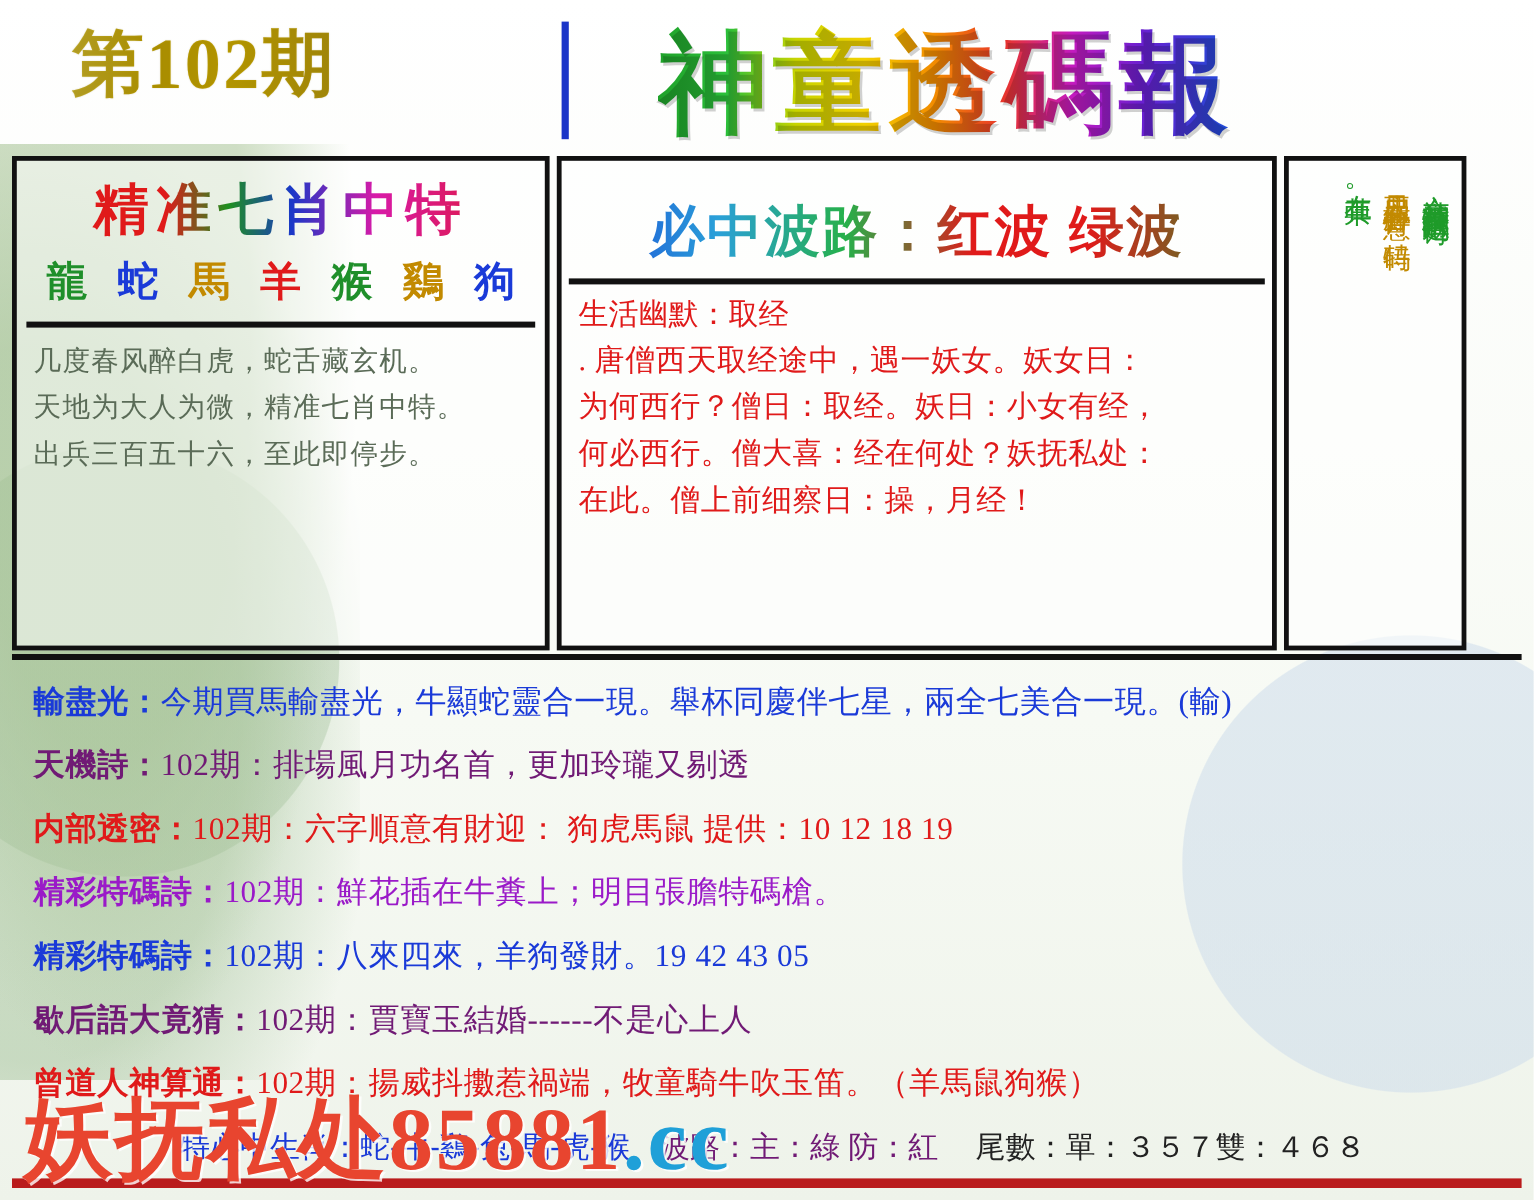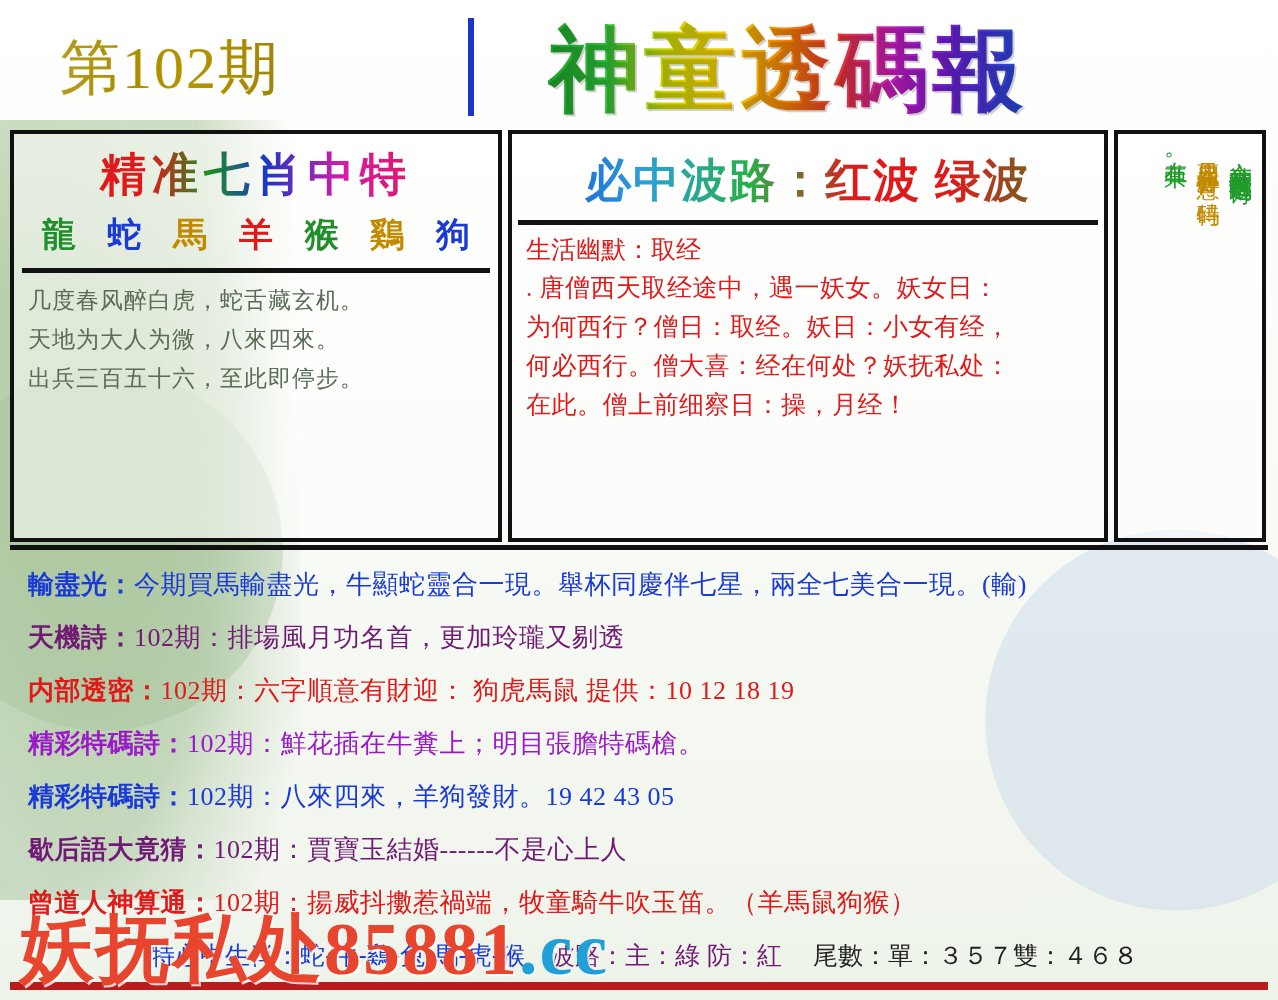--- a/index.html
+++ b/index.html
@@ -39,23 +39,23 @@
   
   #header {
     position: absolute;
     left: 0; top: 0;
     width: 1278px;
     height: 128px;
   }
   #issue-label {
     position: absolute;
     left: 60px;
-    top: 28px;
+    top: 13px;
     font-size: 60px;
-    font-weight: normal;
+    font-weight: bold;
     font-family: "Liberation Serif", serif;
     letter-spacing: 2px;
     background: linear-gradient(90deg, #d8c23a 0%, #c9a800 30%, #d8b400 60%, #b89a10 100%);
     -webkit-background-clip: text;
     background-clip: text;
     color: transparent;
     text-shadow: 0 0 1px rgba(120,100,0,0.4);
   }
   #header-divider {
     position: absolute;
@@ -90,21 +90,21 @@
     width: 1258px;
     height: 412px;
     display: flex;
   }
   .panel {
     border: 4px solid #111;
     box-sizing: border-box;
     background: rgba(255,255,255,0.55);
   }
   #panel-left {
-    width: 492px;
+    width: 448px;
     height: 412px;
     position: relative;
   }
   #panel-left-head {
     text-align: center;
     padding-top: 10px;
     font-size: 46px;
     font-weight: bold;
     font-family: "Liberation Serif", serif;
     letter-spacing: 6px;
@@ -136,21 +136,21 @@
   }
 
   #panel-mid {
     width: 600px;
     height: 412px;
     margin-left: 6px;
     position: relative;
   }
   #panel-mid-head {
     text-align: center;
-    padding-top: 16px;
+    padding-top: 28px;
     font-size: 46px;
     font-weight: bold;
     font-family: "Liberation Serif", serif;
     letter-spacing: 2px;
     background: linear-gradient(90deg, #1a3ad8 0%, #2aa0d8 22%, #26b04a 40%, #e01a1a 58%, #e01a1a 74%, #1f9b2a 100%);
     -webkit-background-clip: text;
     background-clip: text;
     color: transparent;
   }
   #panel-mid-rule {
@@ -269,21 +269,21 @@
       <span style="color:#1f8f2a">龍</span>
       <span style="color:#1a3ad8">蛇</span>
       <span style="color:#c28a00">馬</span>
       <span style="color:#e01a1a">羊</span>
       <span style="color:#1f8f2a">猴</span>
       <span style="color:#c28a00">鷄</span>
       <span style="color:#1a3ad8">狗</span>
     </div>
     <div id="panel-left-rule"></div>
     <div class="verse">几度春风醉白虎，蛇舌藏玄机。</div>
-    <div class="verse">天地为大人为微，八來四來。</div>
+    <div class="verse">天地为大人为微，精准七肖中特。</div>
     <div class="verse">出兵三百五十六，至此即停步。</div>
   </div>
 
   <div class="panel" id="panel-mid">
     <div id="panel-mid-head">必中波路：红波 绿波</div>
     <div id="panel-mid-rule"></div>
     <div class="humor-title">生活幽默：取经</div>
     <div class="humor-line">. 唐僧西天取经途中，遇一妖女。妖女日：</div>
     <div class="humor-line">为何西行？僧日：取经。妖日：小女有经，</div>
     <div class="humor-line">何必西行。僧大喜：经在何处？妖抚私处：</div>

